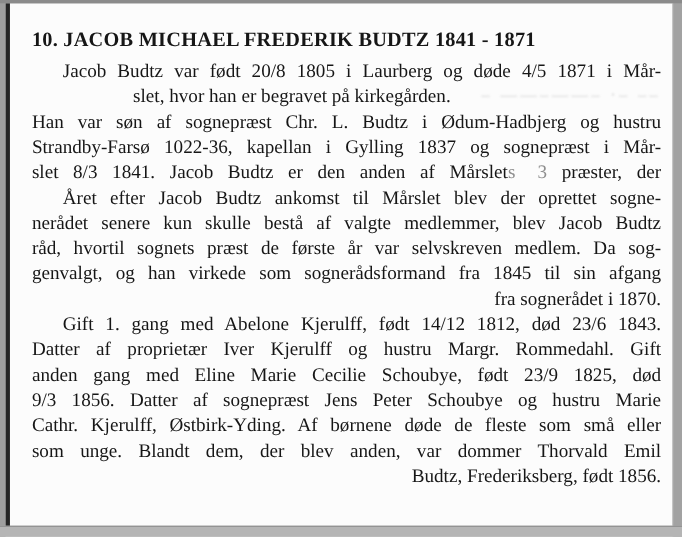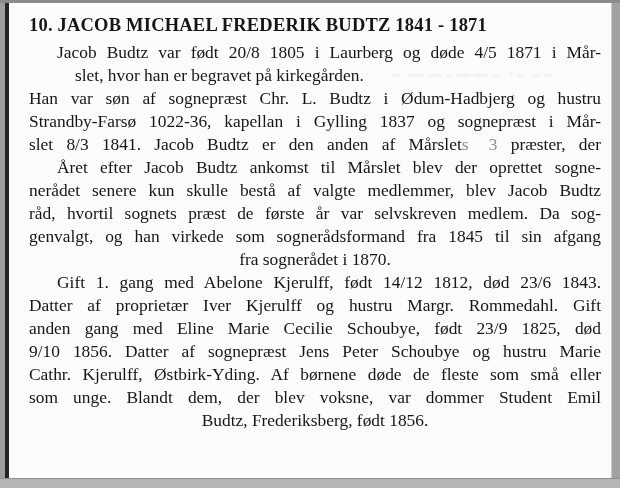--- a/index.html
+++ b/index.html
@@ -15,26 +15,26 @@
   .page {
     position:absolute; left:9px; top:3px; width:602px; height:475px;
     background:#fcfcfc; z-index:1;
   }
   .edge-line { position:absolute; left:5px; top:3px; width:4px; height:475px; background:#242424; z-index:2; }
   .content {
     position:absolute; left:20px; top:10px; width:572px;
     color:#161616; z-index:2;
   }
   .heading {
-    margin:0 0 4px 0; font-size:18.5px; font-weight:bold;
+    margin:12px 0 4px 0; font-size:18.5px; font-weight:bold;
     letter-spacing:0.2px; line-height:24px; white-space:nowrap;
   }
   .line {
     font-size:17.4px; line-height:23px; height:23px; overflow:hidden;
-    text-align:center;
+    text-align:right;
   }
   .jl  { text-align:justify; text-align-last:justify; }
   .ind { text-indent:28px; }
   .faded { color:#8f8f8f; word-spacing:7px; }
   .ghost {
     display:inline-block; margin-left:28px;
     color:#bdbdbd; opacity:0.65; filter:blur(1.2px);
     letter-spacing:3px; font-size:15px; transform:translateY(-2px);
   }
 </style>
@@ -58,19 +58,19 @@
       <div class="line jl"><span>Strandby-Farsø 1022-36, kapellan i Gylling 1837 og sognepræst i Mår-</span></div>
       <div class="line jl"><span>slet 8/3 1841. Jacob Budtz er den anden af Mårslet</span><span class="faded">s 3</span><span> præster, der</span></div>
       <div class="line jl ind"><span>Året efter Jacob Budtz ankomst til Mårslet blev der oprettet sogne-</span></div>
       <div class="line jl"><span>nerådet senere kun skulle bestå af valgte medlemmer, blev Jacob Budtz</span></div>
       <div class="line jl"><span>råd, hvortil sognets præst de første år var selvskreven medlem. Da sog-</span></div>
       <div class="line jl"><span>genvalgt, og han virkede som sognerådsformand fra 1845 til sin afgang</span></div>
       <div class="line"><span>fra sognerådet i 1870.</span></div>
       <div class="line jl ind"><span>Gift 1. gang med Abelone Kjerulff, født 14/12 1812, død 23/6 1843.</span></div>
       <div class="line jl"><span>Datter af proprietær Iver Kjerulff og hustru Margr. Rommedahl. Gift</span></div>
       <div class="line jl"><span>anden gang med Eline Marie Cecilie Schoubye, født 23/9 1825, død</span></div>
-      <div class="line jl"><span>9/10 1856. Datter af sognepræst Jens Peter Schoubye og hustru Marie</span></div>
+      <div class="line jl"><span>9/3 1856. Datter af sognepræst Jens Peter Schoubye og hustru Marie</span></div>
       <div class="line jl"><span>Cathr. Kjerulff, Østbirk-Yding. Af børnene døde de fleste som små eller</span></div>
-      <div class="line jl"><span>som unge. Blandt dem, der blev voksne, var dommer Student Emil</span></div>
+      <div class="line jl"><span>som unge. Blandt dem, der blev anden, var dommer Thorvald Emil</span></div>
       <div class="line"><span>Budtz, Frederiksberg, født 1856.</span></div>
     </div>
   </div>
 </div>
 
 </body></html>

